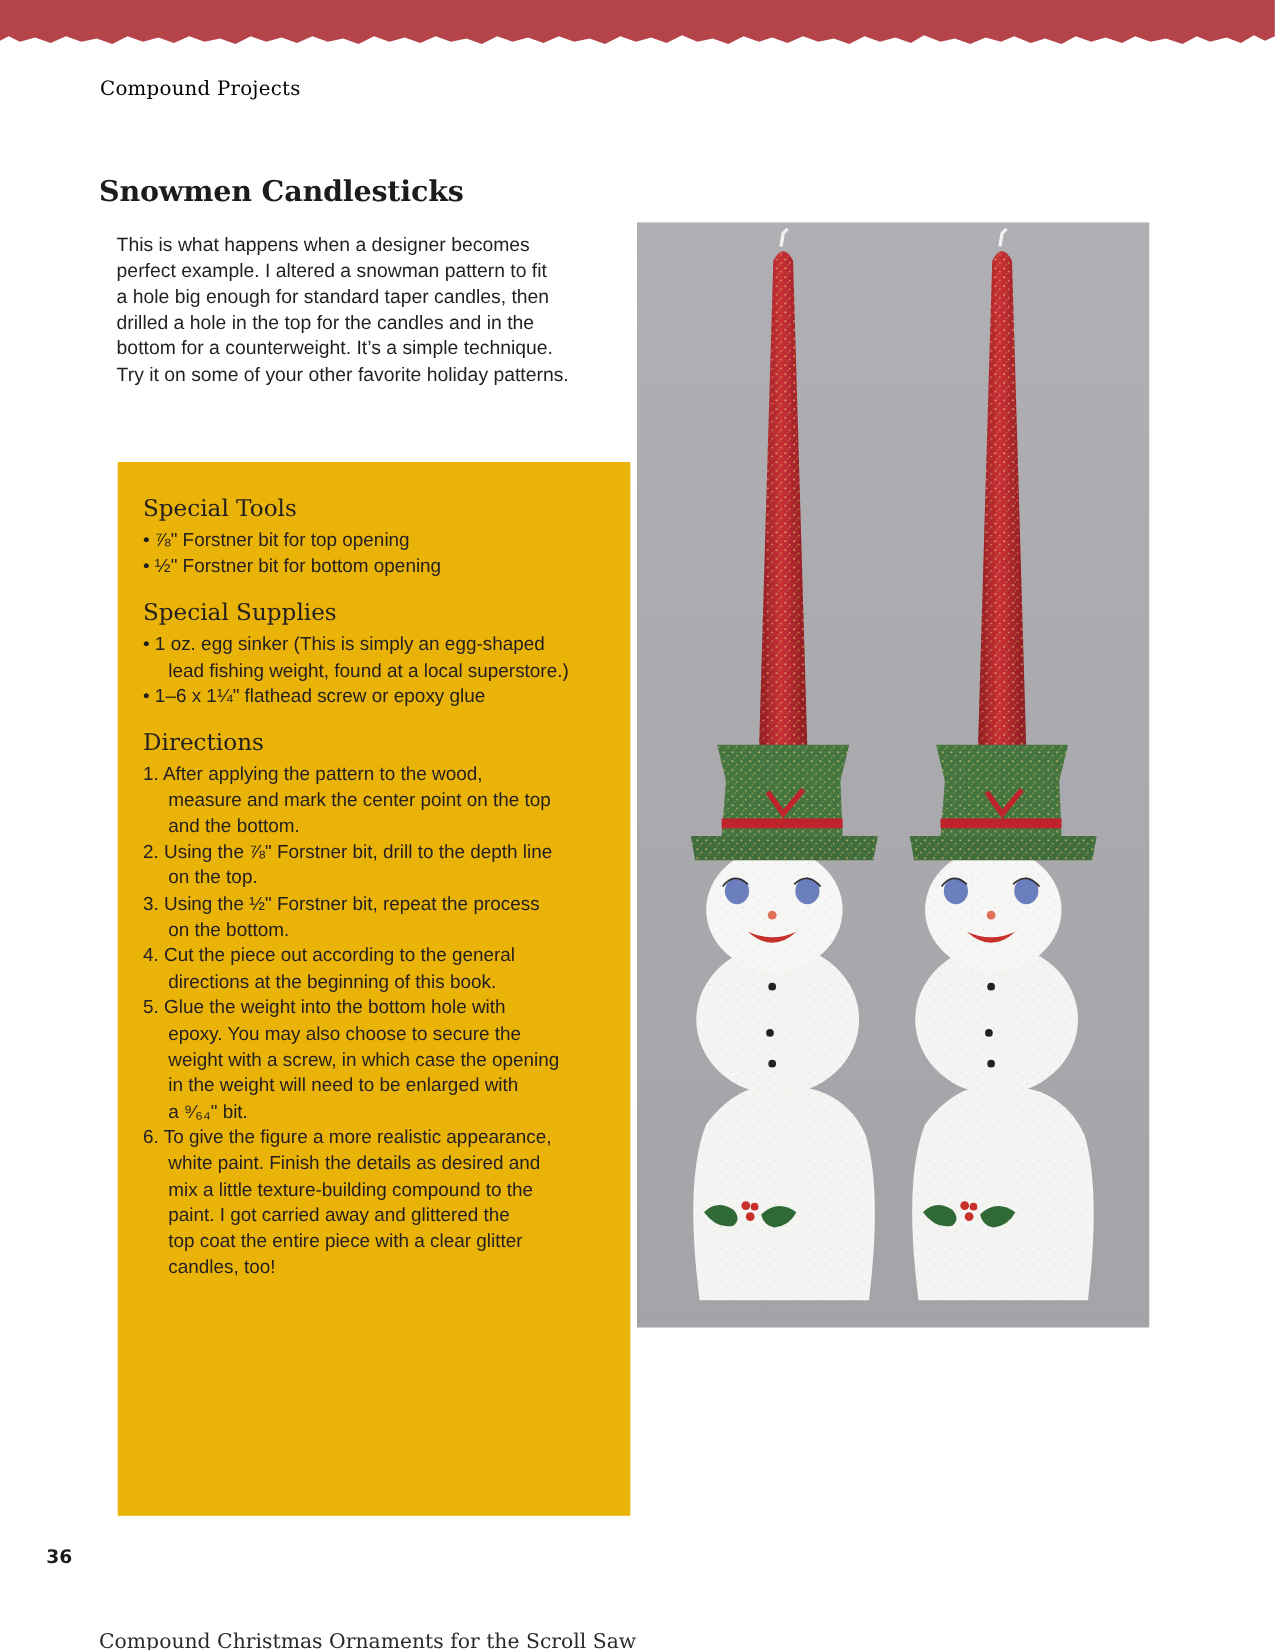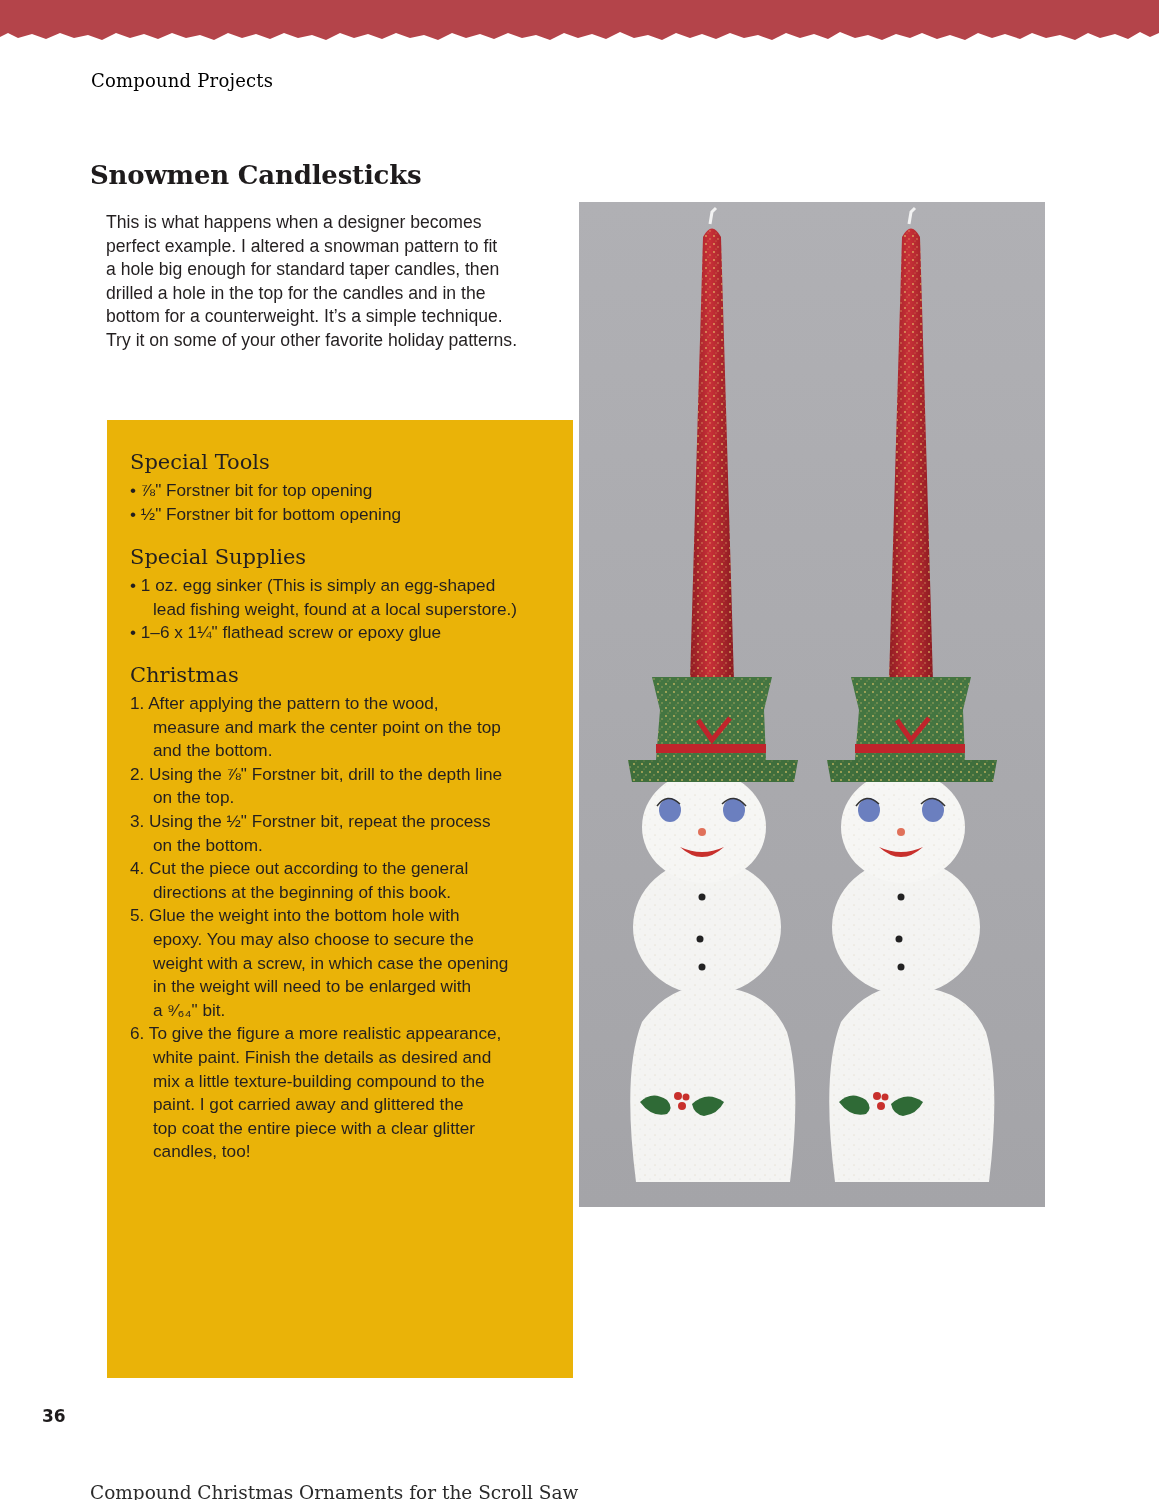--- a/index.html
+++ b/index.html
@@ -70,21 +70,21 @@
     <li>• ½" Forstner bit for bottom opening</li>
   </ul>
 
   <h2 class="box-h" style="top:125px;">Special Supplies</h2>
   <ul class="lines" style="top:154px;">
     <li>• 1 oz. egg sinker (This is simply an egg-shaped</li>
     <li class="cont">lead fishing weight, found at a local superstore.)</li>
     <li>• 1–6 x 1¼" flathead screw or epoxy glue</li>
   </ul>
 
-  <h2 class="box-h" style="top:243px;">Christmas</h2>
+  <h2 class="box-h" style="top:243px;">Directions</h2>
   <ol class="lines" style="top:272px;">
     <li>1. After applying the pattern to the wood,</li>
     <li class="cont">measure and mark the center point on the top</li>
     <li class="cont">and the bottom.</li>
     <li>2. Using the ⅞" Forstner bit, drill to the depth line</li>
     <li class="cont">on the top.</li>
     <li>3. Using the ½" Forstner bit, repeat the process</li>
     <li class="cont">on the bottom.</li>
     <li>4. Cut the piece out according to the general</li>
     <li class="cont">directions at the beginning of this book.</li>

